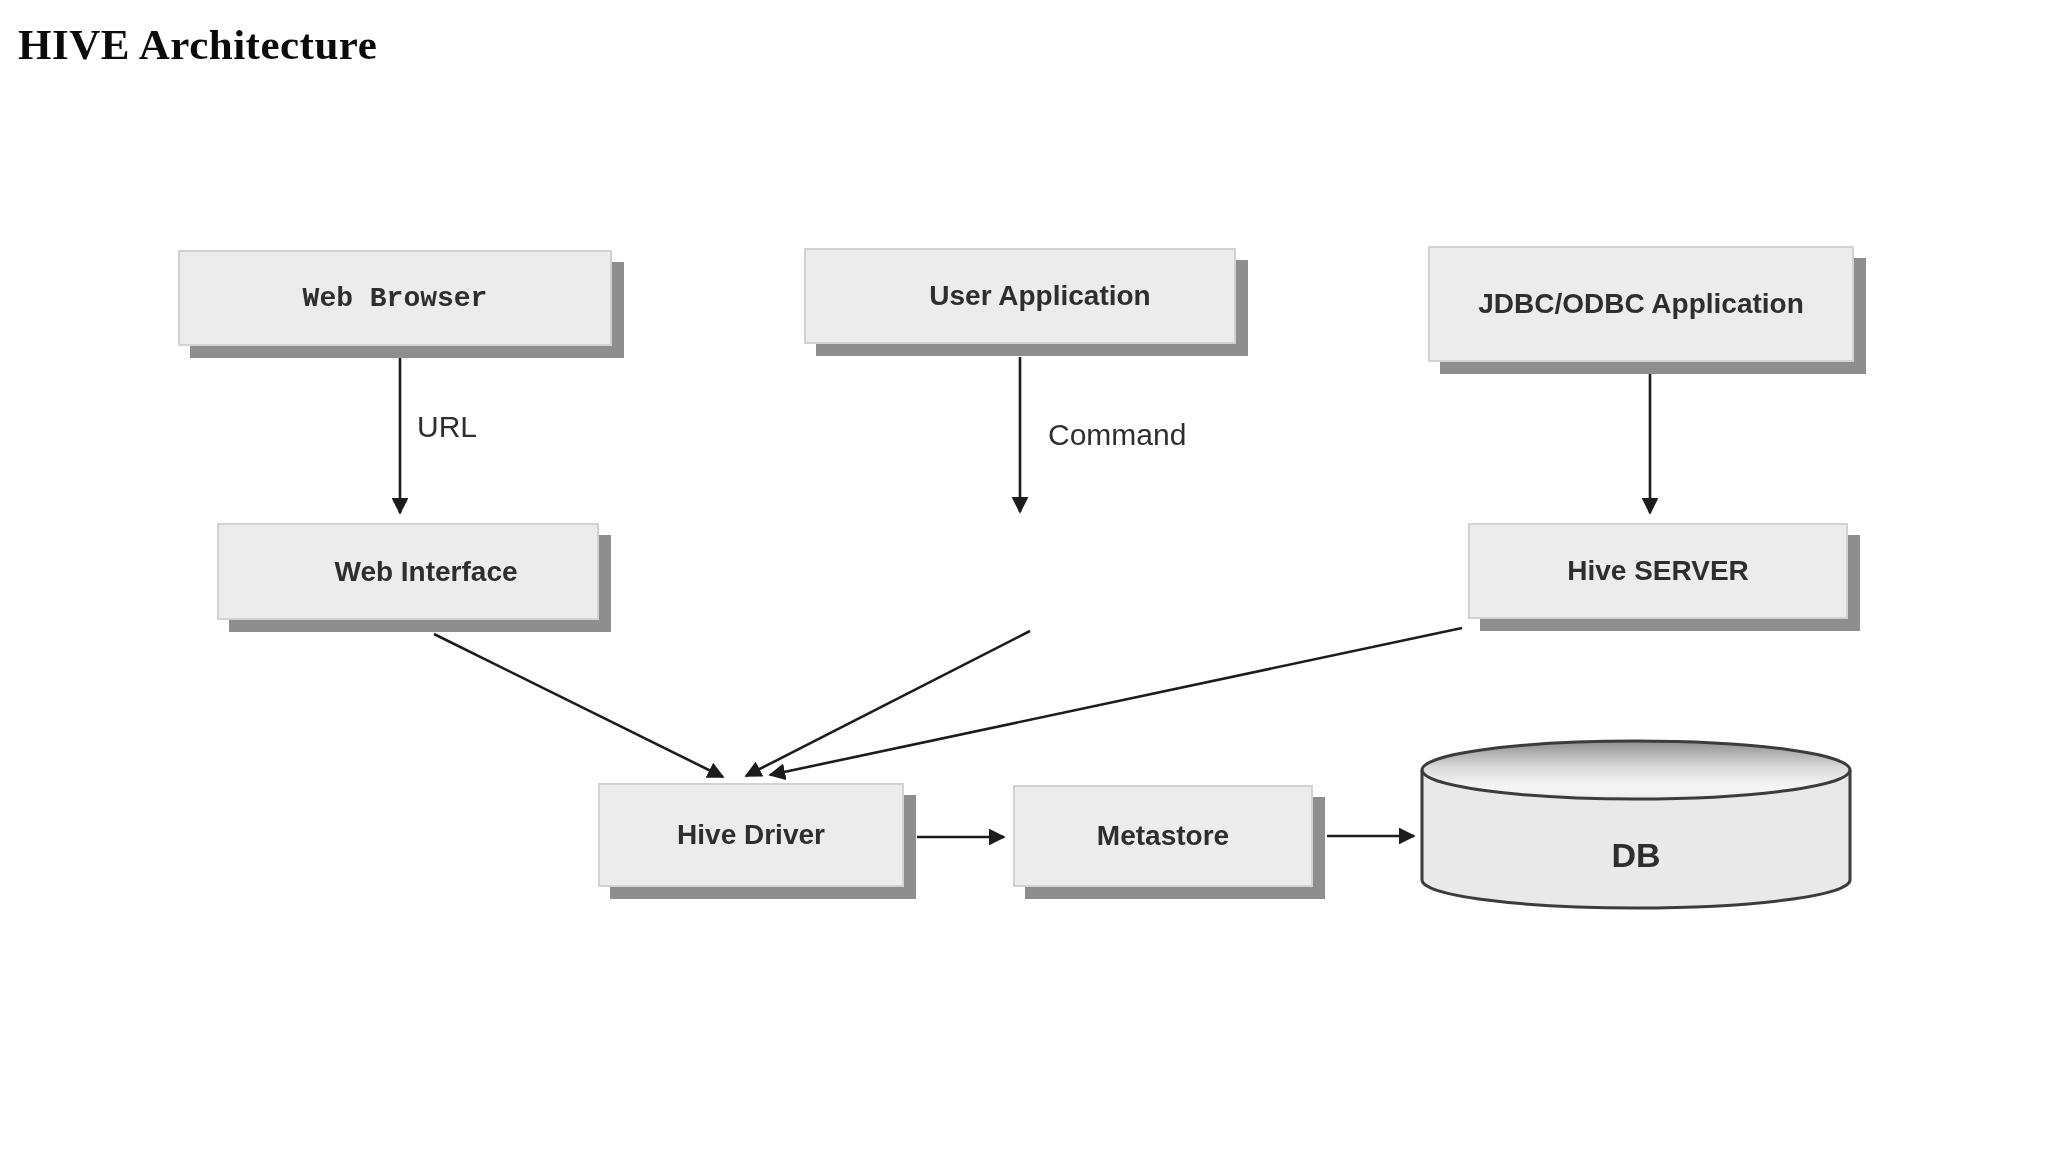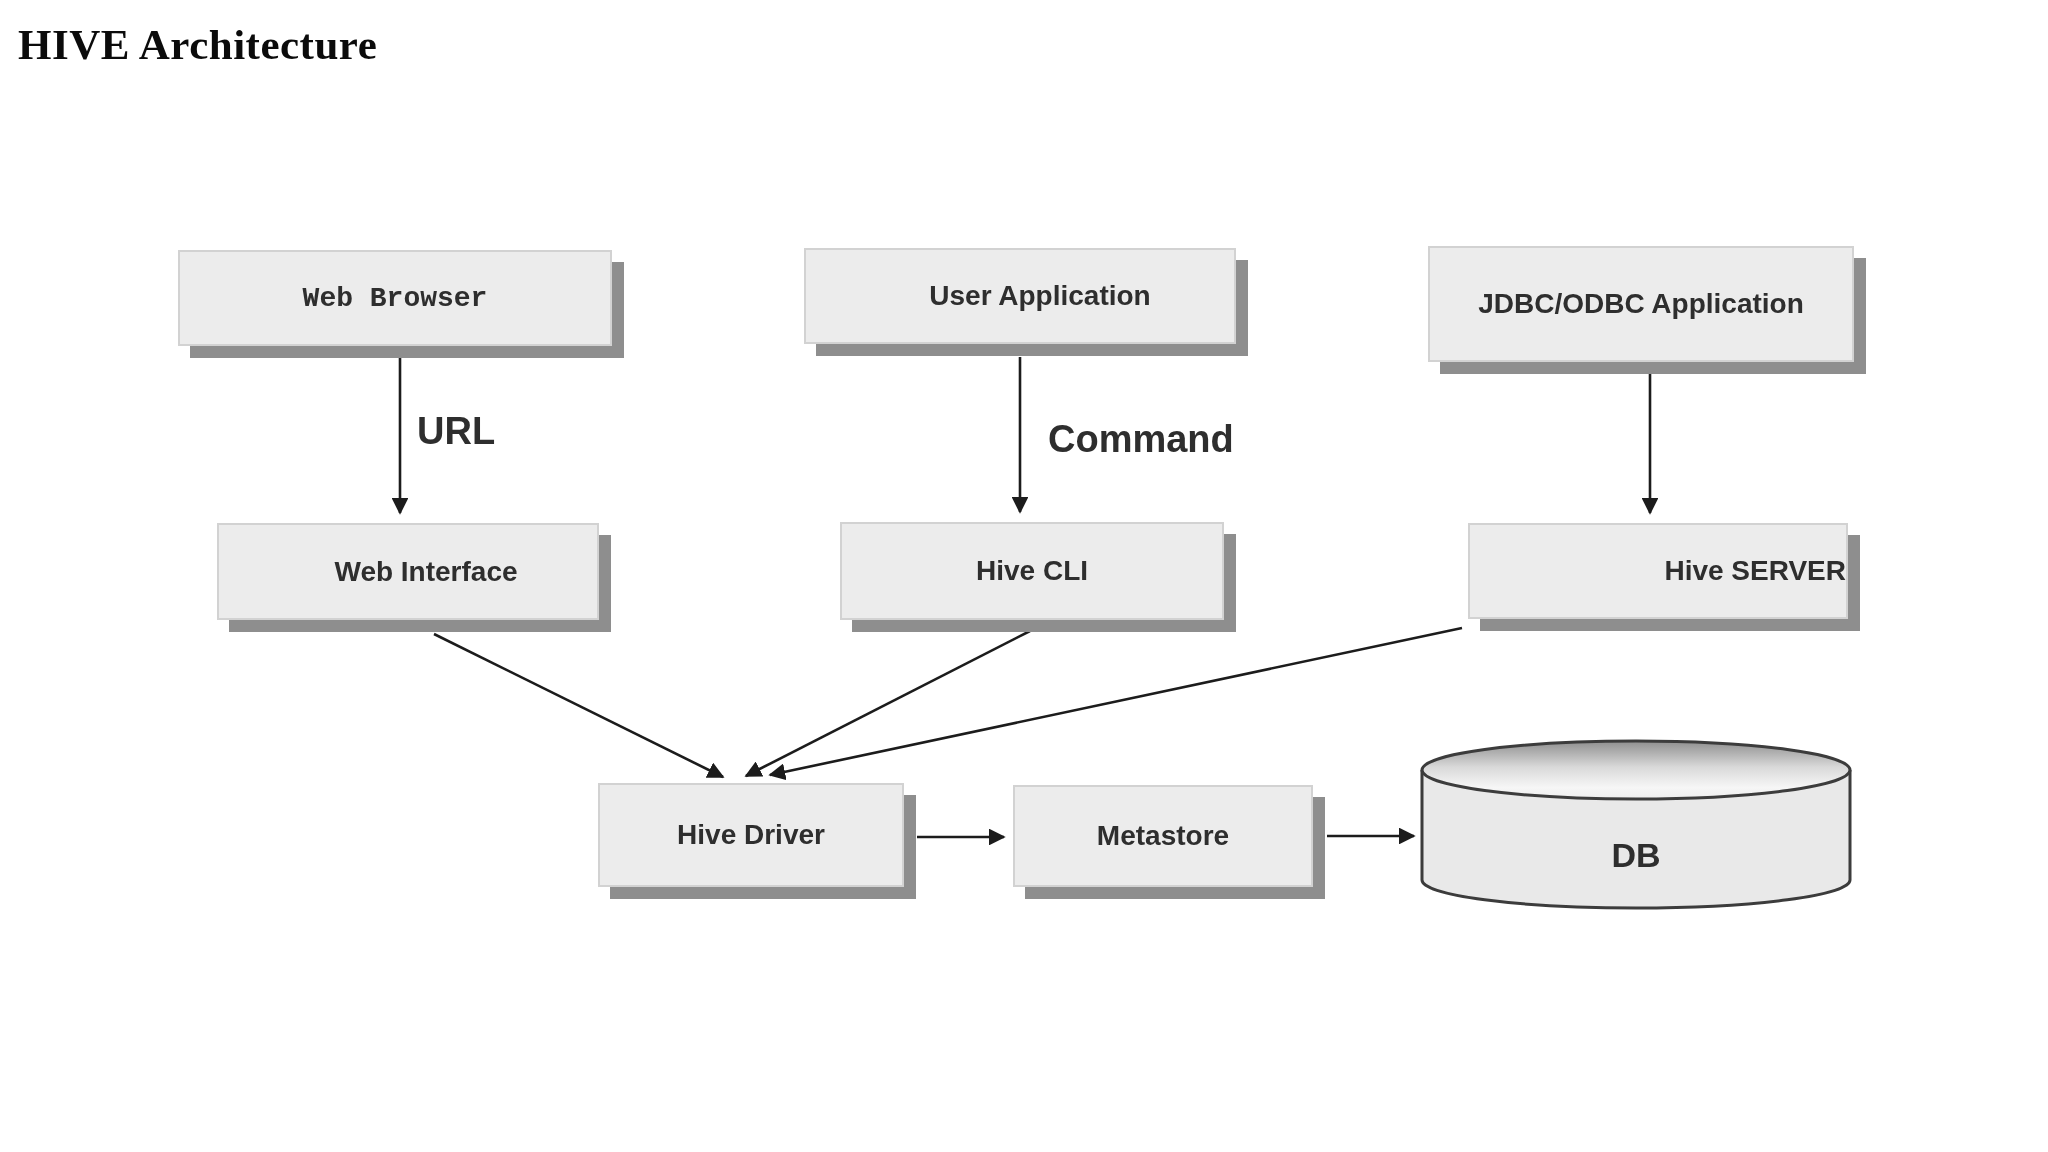--- a/index.html
+++ b/index.html
@@ -32,36 +32,36 @@
   .node{
     position:absolute;
     background:var(--box-fill);
     border:2px solid var(--box-border);
     box-shadow:12px 12px 0 var(--box-shadow);
     display:flex;align-items:center;justify-content:center;
     font-size:28px;font-weight:bold;color:var(--text);
   }
   .node-label{white-space:nowrap;}
   .edge-label{
-    position:absolute;font-size:38px;font-weight:bold;color:var(--text);
+    position:absolute;font-size:30px;font-weight:normal;color:var(--text);
     white-space:nowrap;
   }
   .cyl-side{fill:#e9e9e9;stroke:#3c3c3c;stroke-width:3;}
   .cyl-top{fill:url(#cylTopGrad);stroke:#3c3c3c;stroke-width:3;}
   .db-label{
     position:absolute;left:1422px;top:836px;width:428px;
     text-align:center;font-size:34px;font-weight:bold;color:var(--text);
   }
   
   #n-web-browser      {left:178px; top:250px; width:434px; height:96px;font-family:Liberation Mono, monospace;}
   #n-user-application {left:804px; top:248px; width:432px; height:96px;padding-left:40px;}
   #n-jdbc-odbc        {left:1428px;top:246px; width:426px; height:116px;}
   #n-web-interface    {left:217px; top:523px; width:382px; height:97px;padding-left:36px;}
   #n-hive-cli         {left:840px; top:522px; width:384px; height:98px;}
-  #n-hive-server      {left:1468px;top:523px; width:380px; height:96px;justify-content:flex-end;}
+  #n-hive-server      {left:1468px;top:523px; width:380px; height:96px;}
   #n-hive-driver      {left:598px; top:783px; width:306px; height:104px;}
   #n-metastore        {left:1013px;top:785px; width:300px; height:102px;}
   #lbl-url            {left:417px; top:410px;}
   #lbl-command        {left:1048px;top:418px;}
 </style>
 </head>
 <body>
 
 <div class="canvas">
 
@@ -100,23 +100,20 @@
   </div>
   <div class="node" id="n-user-application">
     <span class="node-label">User Application</span>
   </div>
   <div class="node" id="n-jdbc-odbc">
     <span class="node-label">JDBC/ODBC Application</span>
   </div>
   <div class="node" id="n-web-interface">
     <span class="node-label">Web Interface</span>
   </div>
-  <div class="node" id="n-hive-cli">
-    <span class="node-label">Hive CLI</span>
-  </div>
   <div class="node" id="n-hive-server">
     <span class="node-label">Hive SERVER</span>
   </div>
   <div class="node" id="n-hive-driver">
     <span class="node-label">Hive Driver</span>
   </div>
   <div class="node" id="n-metastore">
     <span class="node-label">Metastore</span>
   </div>
 

